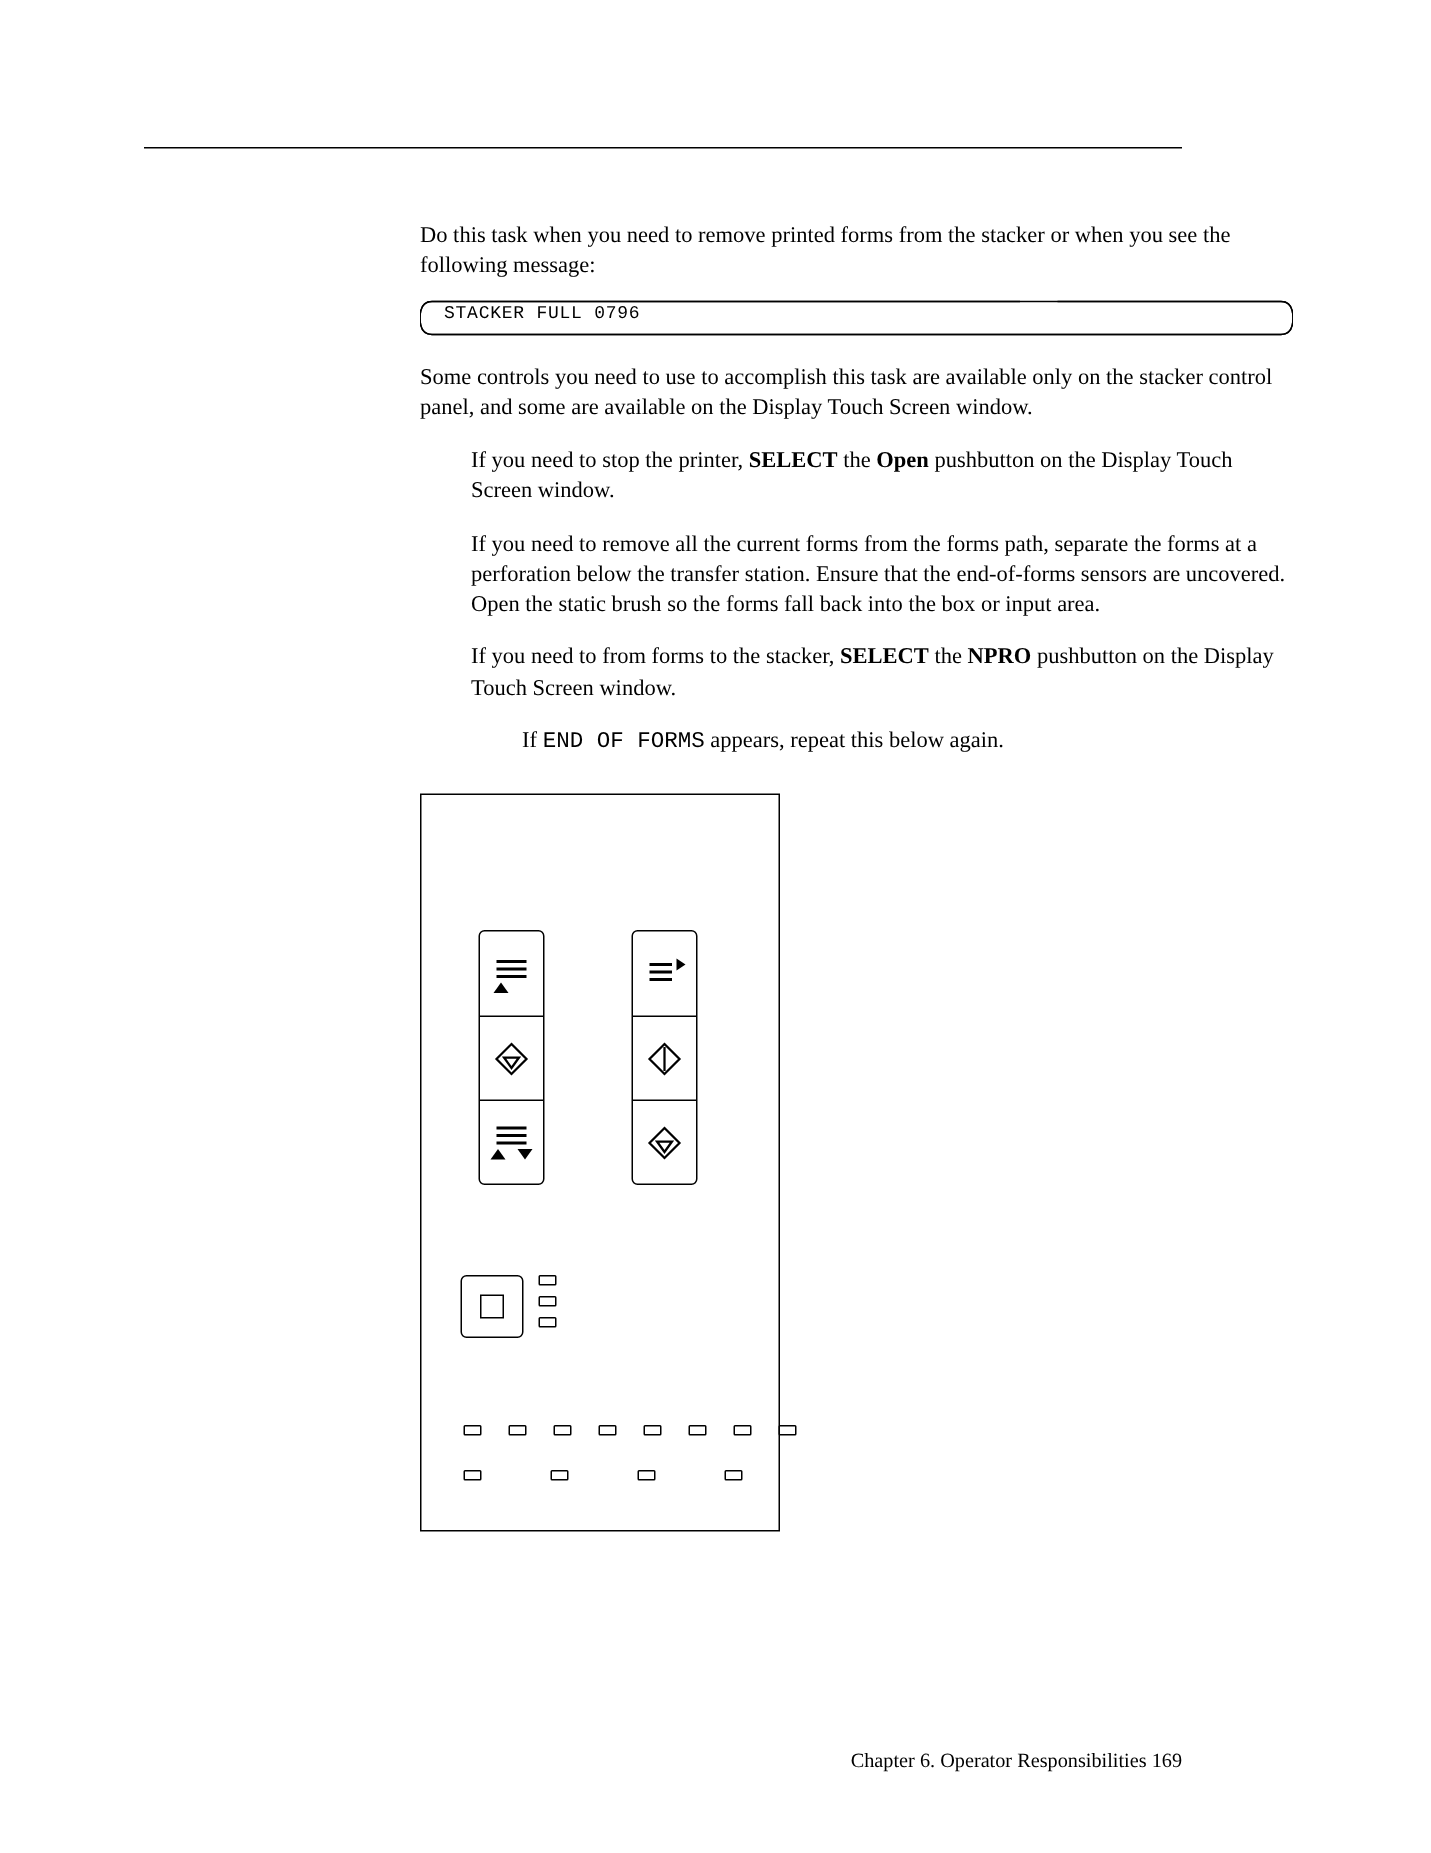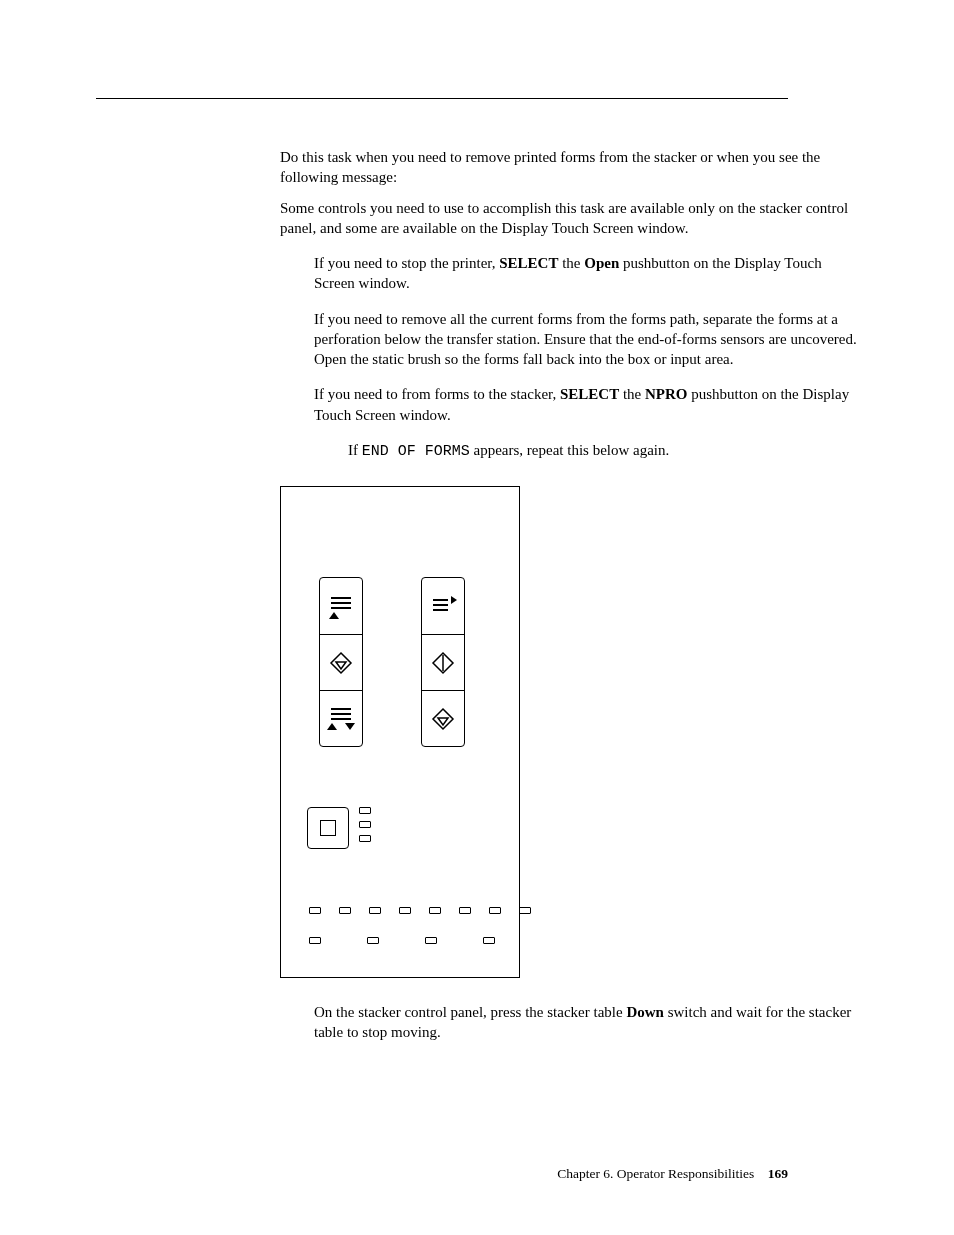--- a/index.html
+++ b/index.html
@@ -115,32 +115,40 @@
   }
   .diamond-svg { display:block; }
 
   .after-figure { margin-top: 20px; }
   .footer {
     position:absolute;
     right: 96px;
     bottom: 52px;
     font-size: 13.5px;
   }
-  .footer .pn { font-weight:bold; margin-left:10px; }
+  .footer .pn { font-weight:normal; }
   b { font-weight:bold; }
 </style>
 </head>
 <body>
 
 <div class="page">
   <div class="rule-top"></div>
 
   <div class="content">
     <p class="para">Do this task when you need to remove printed forms from the stacker or when you see the following message:</p>
 
+    <div class="callout">
+      <svg width="582" height="28" viewBox="0 0 582 28">
+        <path d="M 8 3 Q 0 3 0 14 Q 0 25 8 25 L 574 25 Q 582 25 582 14 Q 582 3 574 3 L 425 3 M 8 3 L 400 3" fill="none" stroke="#000" stroke-width="1"></path>
+
+        <path d="M 0 14 Q 0 3 8 3 L 574 3 Q 582 3 582 14 Q 582 25 574 25 L 8 25 Q 0 25 0 14" fill="none" stroke="#000" stroke-width="1"></path>
+      </svg>
+      <span class="callout-text">STACKER FULL  0796</span>
+    </div>
 
     <p class="para">Some controls you need to use to accomplish this task are available only on the stacker control panel, and some are available on the Display Touch Screen window.</p>
 
     <p class="sub">
       <span>If you need to stop the printer, </span><b>SELECT</b><span> the </span><b>Open</b><span> pushbutton on the Display Touch Screen window.</span>
     </p>
 
     <p class="sub">If you need to remove all the current forms from the forms path, separate the forms at a perforation below the transfer station. Ensure that the end-of-forms sensors are uncovered. Open the static brush so the forms fall back into the box or input area.</p>
 
     <p class="sub">
@@ -228,22 +236,19 @@
         <div class="led"></div>
       </div>
       <div class="led-row bottom">
         <div class="led"></div>
         <div class="led"></div>
         <div class="led"></div>
         <div class="led"></div>
       </div>
     </div>
 
-    <p class="sub after-figure">
-      <span>On the stacker control panel, press the stacker table </span><b>Down</b><span> switch and wait for the stacker table to stop moving.</span>
-    </p>
   </div>
 
   <div class="footer">
     <span>Chapter 6. Operator Responsibilities</span>
     <span class="pn">169</span>
   </div>
 </div>
 
 </body></html>

